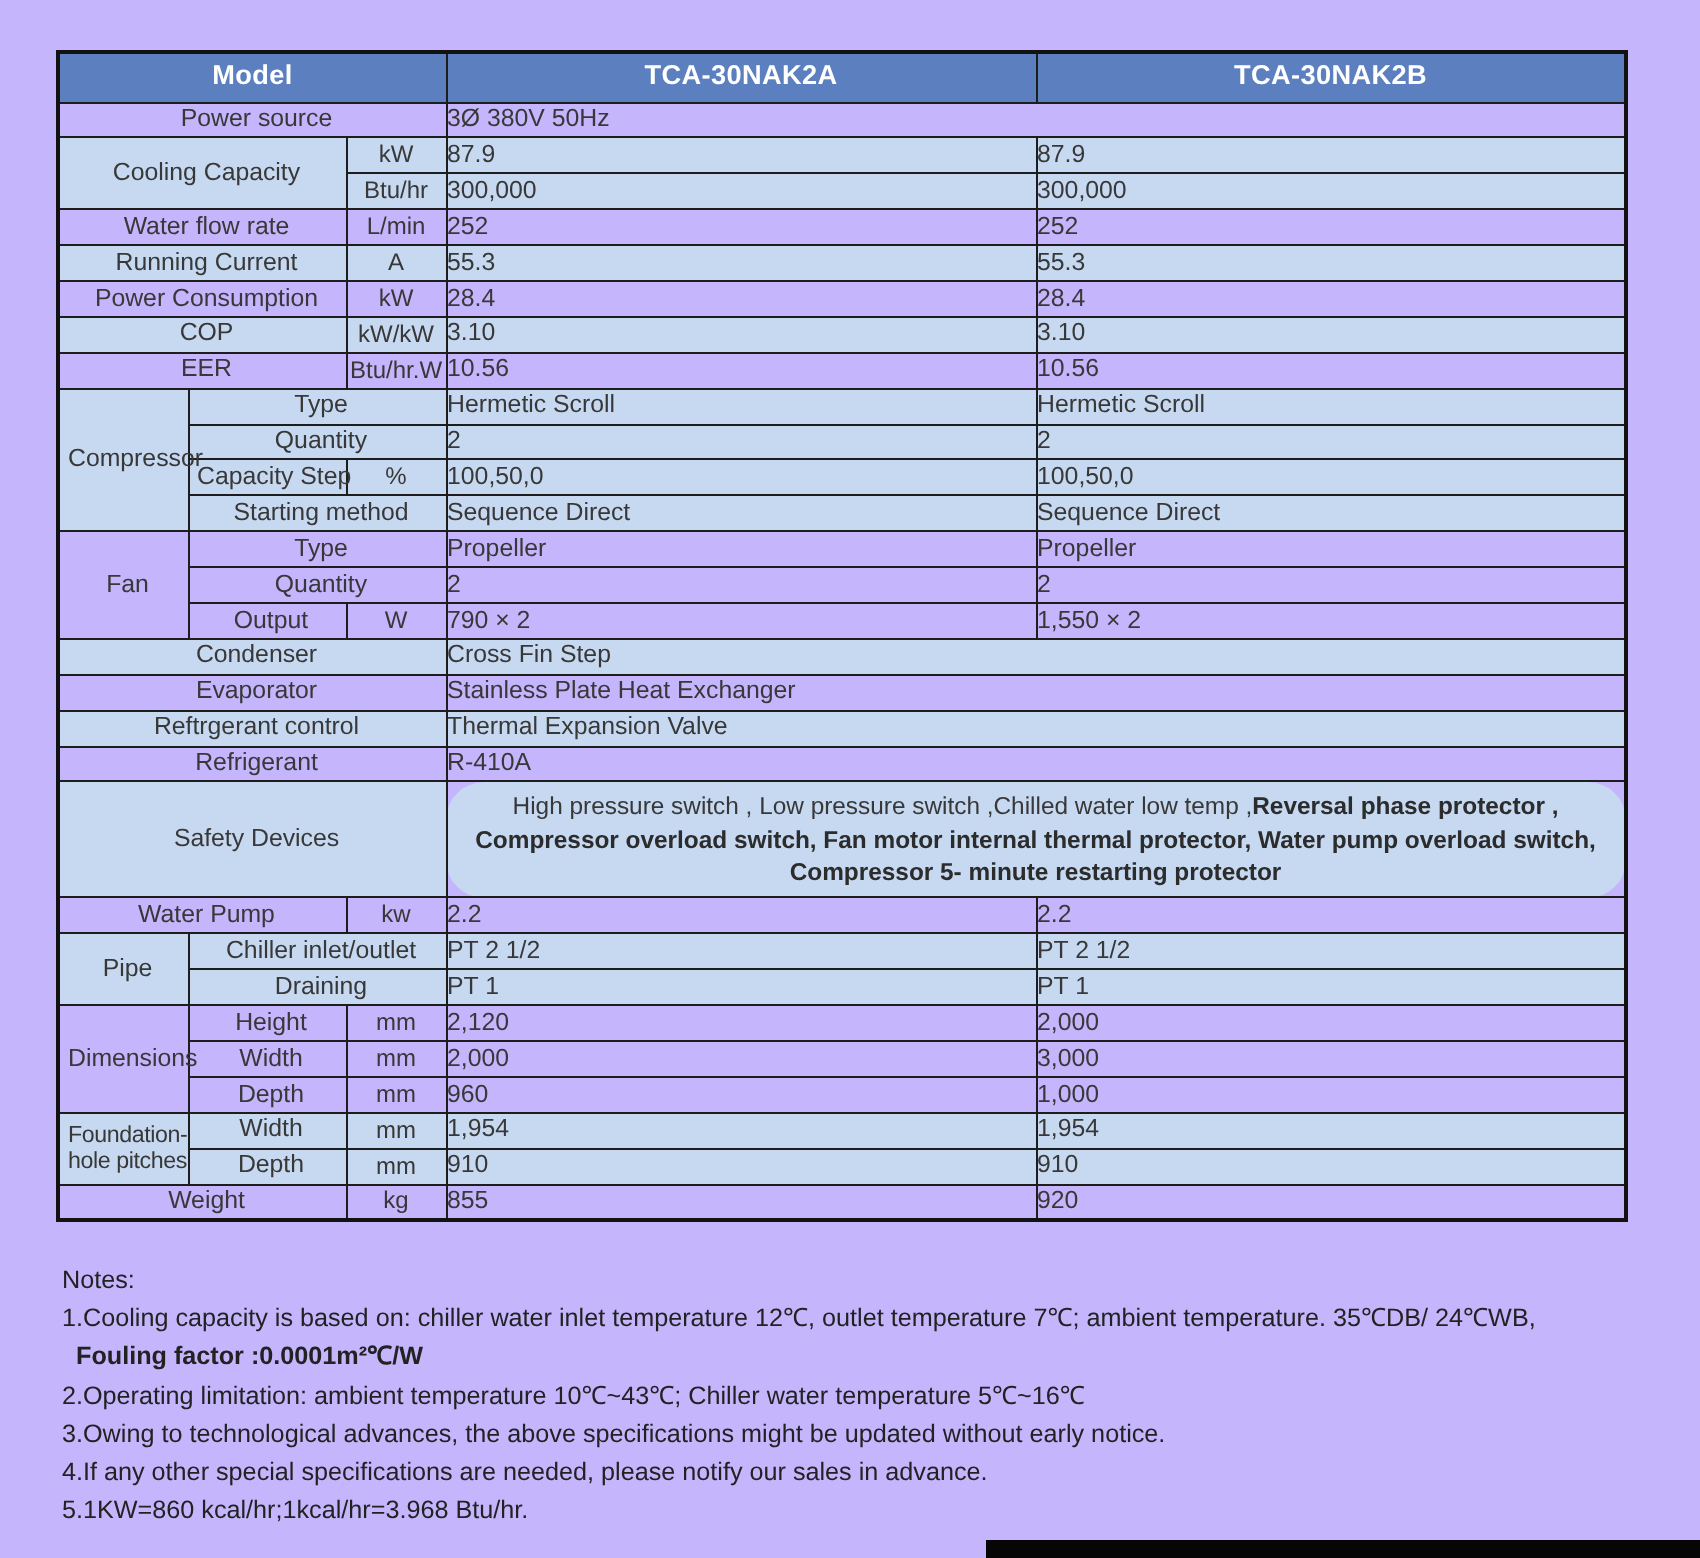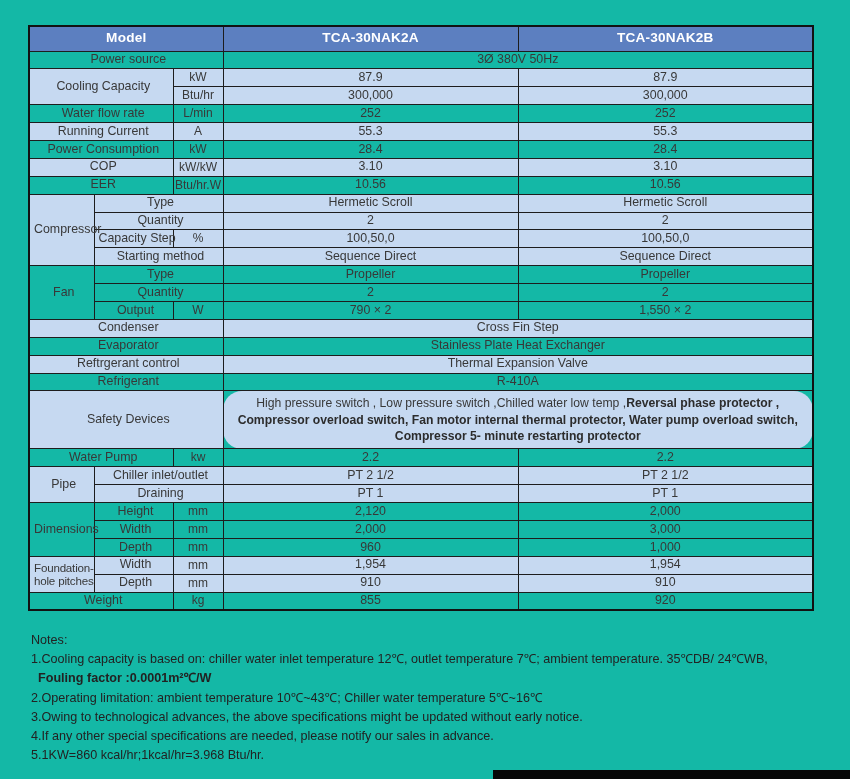--- a/index.html
+++ b/index.html
@@ -4,21 +4,21 @@
 <style>
   :root{
     --header-bg:#5c7fc0;
     --row-blue:#c6d9f1;
     --border:#1d1d1d;
     --bar:#060606;
   }
   *{box-sizing:border-box;}
   html,body{margin:0;padding:0;background:#fff;}
   .page{
-    position:relative;width:850px;height:779px;background:#14b8a6;
+    position:relative;width:850px;height:779px;background:#c4b5fd;
     font-family:"Liberation Sans",sans-serif;overflow:hidden;
   }
   table.spec{
     position:absolute;left:28px;top:25px;width:784px;
     border-collapse:collapse;table-layout:fixed;
     border:2px solid #121212;
   }
   td{
     border:1px solid var(--border);
     font-size:12.4px;color:#383838;
@@ -29,21 +29,21 @@
   tr.head{height:25px;}
   tr.head td{
     background:var(--header-bg);color:#fff;font-weight:700;
     text-align:center;font-size:13.6px;letter-spacing:.2px;
   }
   tr.blue td{background:var(--row-blue);}
   tr.safety-row{height:58px;}
   .lbl{text-align:center;padding-left:4px;white-space:nowrap;}
   .wrap{white-space:normal;line-height:1.12;}
   .found-lbl{font-size:11.6px;letter-spacing:-.2px;}
-  .ctr{text-align:center;}
+  .ctr{}
   .unit{text-align:center;font-size:12px;}
   .safety-cell{text-align:center;line-height:16.6px;font-size:12.2px;border-radius:19px;}
   .safety-cell .b{font-weight:600;color:#2c2c2c;}
   .notes{
     position:absolute;left:31px;top:631px;width:800px;
     font-size:12.6px;color:#222;line-height:19.2px;white-space:nowrap;
   }
   .notes .indent{padding-left:7px;font-weight:bold;}
   .bottom-bar{
     position:absolute;left:493px;top:770px;width:357px;height:9px;

